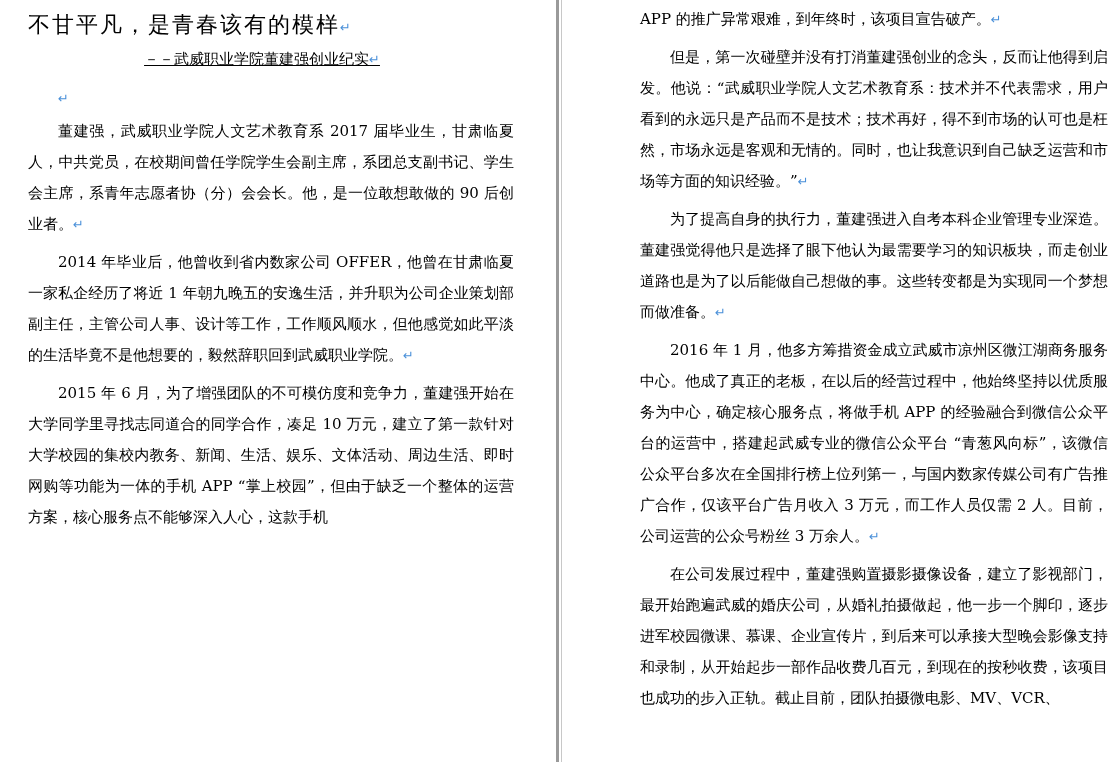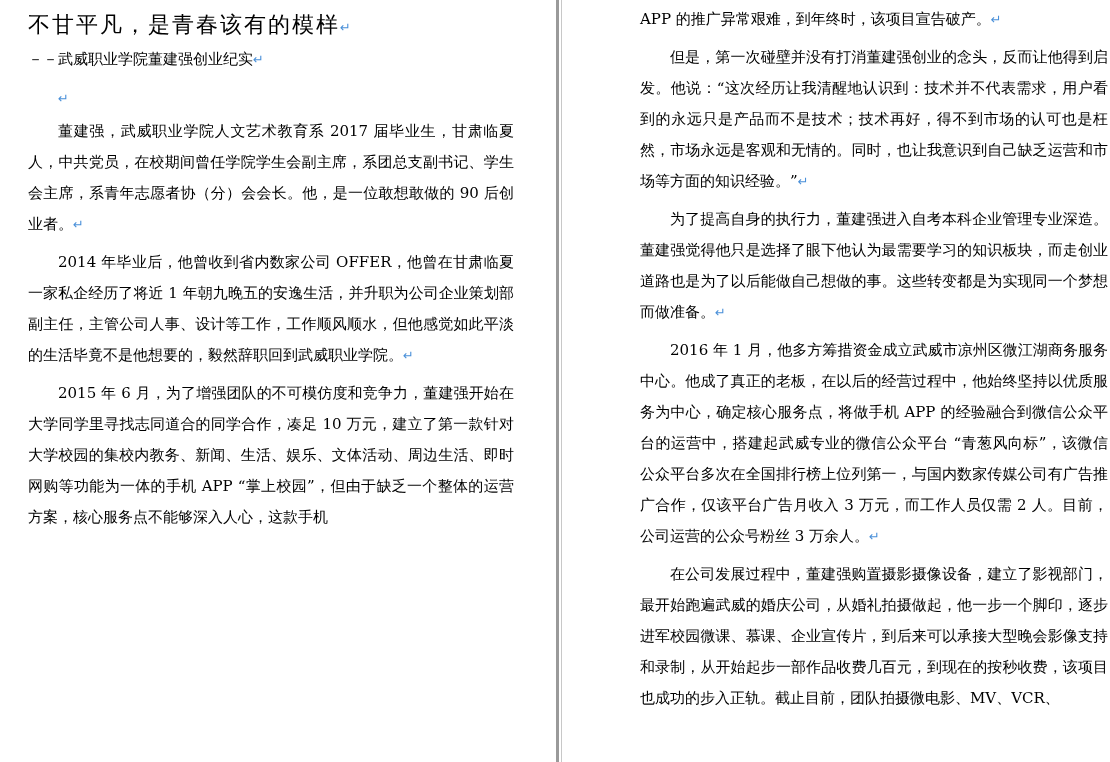--- a/index.html
+++ b/index.html
@@ -51,24 +51,25 @@
   }
   .doc-title {
     text-align: left;
     font-size: 22px;
     font-weight: normal;
     letter-spacing: 2px;
     margin: 6px 0 10px 0;
     font-family: "DejaVu Serif", "Liberation Serif", serif;
   }
   .doc-subtitle {
-    text-align: left;
+    text-align: center;
     font-size: 15px;
     margin: 0 18px 14px 0;
     font-family: "DejaVu Serif", "Liberation Serif", serif;
+    text-decoration: underline;
   }
   p.para {
     margin: 0 0 7px 0;
     font-size: 15px;
     line-height: 31px;
     text-indent: 2em;
     text-align: justify;
     word-break: break-all;
     font-family: "DejaVu Serif", "Liberation Serif", serif;
   }
@@ -109,21 +110,21 @@
 
 
     <p class="para"><span>2015 年 6 月，为了增强团队的不可模仿度和竞争力，董建强开始在大学同学里寻找志同道合的同学合作，凑足 10 万元，建立了第一款针对大学校园的集校内教务、新闻、生活、娱乐、文体活动、周边生活、即时网购等功能为一体的手机 APP “掌上校园”，但由于缺乏一个整体的运营方案，核心服务点不能够深入人心，这款手机</span></p>
 
   </div>
 
   <div class="column col-right">
 
     <p class="para" style="text-indent:0"><span>APP 的推广异常艰难，到年终时，该项目宣告破产。</span><span class="pilcrow">↵</span></p>
 
-    <p class="para"><span>但是，第一次碰壁并没有打消董建强创业的念头，反而让他得到启发。他说：“这次经历让我清醒地认识到：技术并不代表需求，用户看到的永远只是产品而不是技术；技术再好，得不到市场的认可也是枉然，市场永远是客观和无情的。同时，也让我意识到自己缺乏运营和市场等方面的知识经验。”</span><span class="pilcrow">↵</span></p>
+    <p class="para"><span>但是，第一次碰壁并没有打消董建强创业的念头，反而让他得到启发。他说：“武威职业学院人文艺术教育系：技术并不代表需求，用户看到的永远只是产品而不是技术；技术再好，得不到市场的认可也是枉然，市场永远是客观和无情的。同时，也让我意识到自己缺乏运营和市场等方面的知识经验。”</span><span class="pilcrow">↵</span></p>
 
     <p class="para"><span>为了提高自身的执行力，董建强进入自考本科企业管理专业深造。董建强觉得他只是选择了眼下他认为最需要学习的知识板块，而走创业道路也是为了以后能做自己想做的事。这些转变都是为实现同一个梦想而做准备。</span><span class="pilcrow">↵</span></p>
 
     <p class="para"><span>2016 年 1 月，他多方筹措资金成立武威市凉州区微江湖商务服务中心。他成了真正的老板，在以后的经营过程中，他始终坚持以优质服务为中心，确定核心服务点，将做手机 APP 的经验融合到微信公众平台的运营中，搭建起武威专业的微信公众平台 “青葱风向标”，该微信公众平台多次在全国排行榜上位列第一，与国内数家传媒公司有广告推广合作，仅该平台广告月收入 3 万元，而工作人员仅需 2 人。目前，公司运营的公众号粉丝 3 万余人。</span><span class="pilcrow">↵</span></p>
 
     <p class="para"><span>在公司发展过程中，董建强购置摄影摄像设备，建立了影视部门，最开始跑遍武威的婚庆公司，从婚礼拍摄做起，他一步一个脚印，逐步进军校园微课、慕课、企业宣传片，到后来可以承接大型晚会影像支持和录制，从开始起步一部作品收费几百元，到现在的按秒收费，该项目也成功的步入正轨。截止目前，团队拍摄微电影、MV、VCR、</span></p>
 
   </div>
 
 </div>

